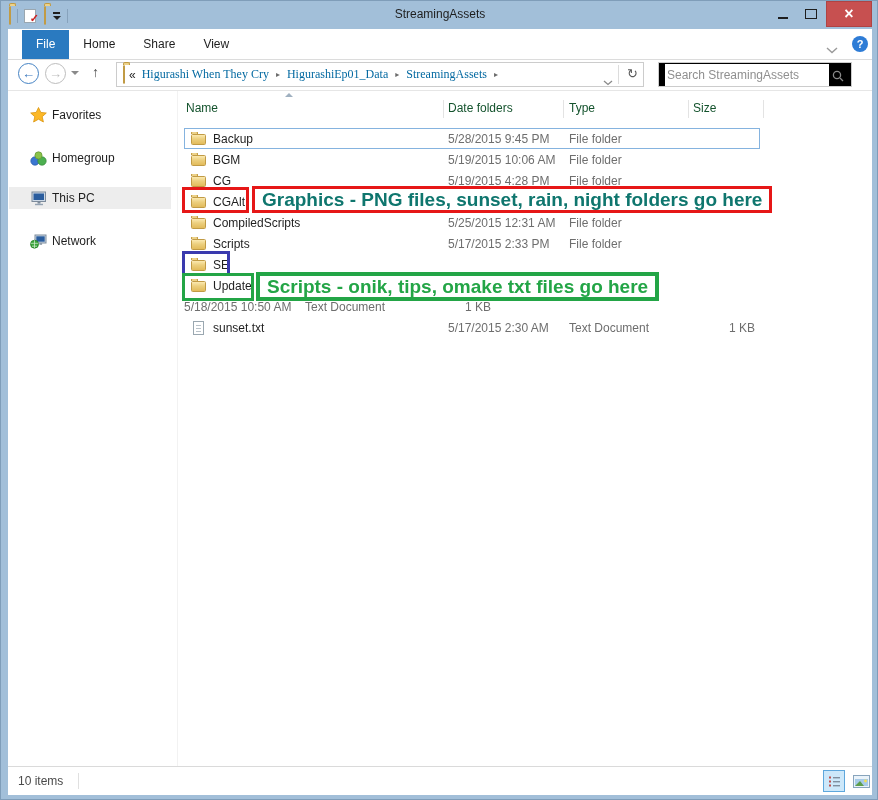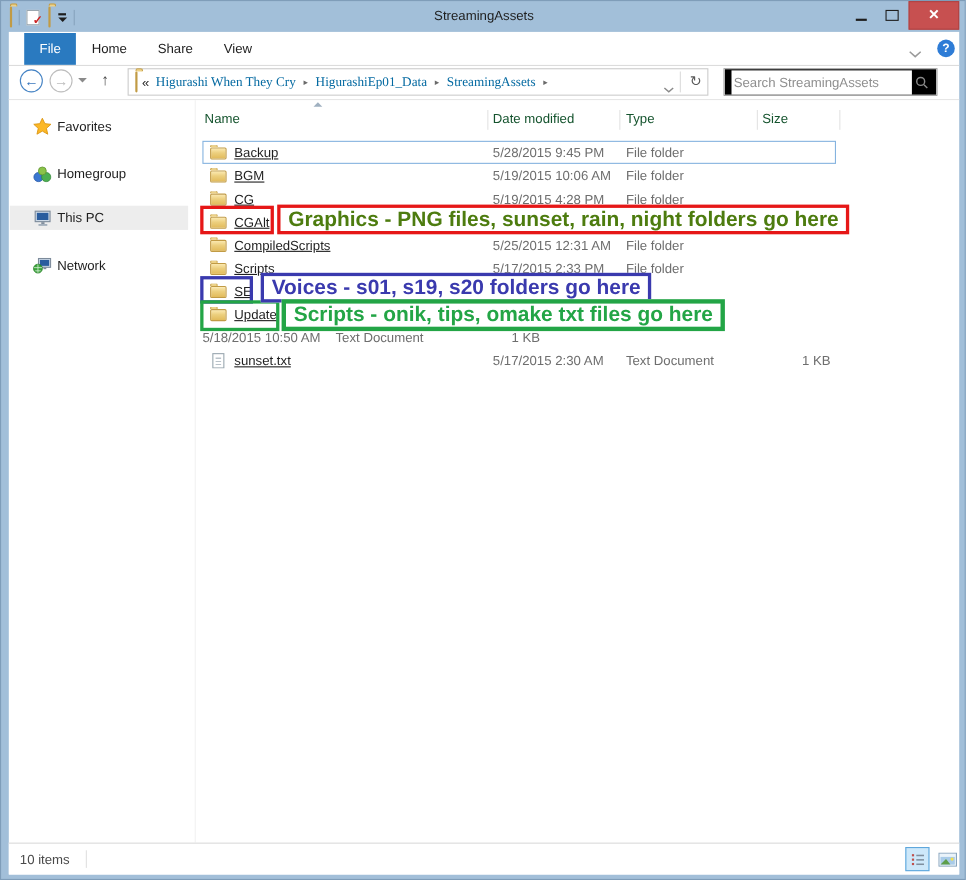--- a/index.html
+++ b/index.html
@@ -65,21 +65,21 @@
   .hdr-div{position:absolute;top:71px;width:1px;height:18px;background:#e3e3e3;}
   #sort-up{position:absolute;left:277px;top:64px;width:0;height:0;
       border-left:4px solid transparent;border-right:4px solid transparent;border-bottom:4px solid #9fb0c0;}
   
   #rows{position:absolute;left:176px;top:99px;width:576px;}
   .row{height:21px;display:flex;align-items:center;font-size:12px;}
   .row.selected{outline:1px solid #85b3df;outline-offset:-1px;}
   .cell{overflow:hidden;white-space:nowrap;}
   .c-name{width:264px;display:flex;align-items:center;color:#1f1f1f;}
   .c-name .ic{width:17px;margin-left:7px;display:flex;}
-  .c-name .nm{margin-left:5px;text-decoration:underline;}
+  .c-name .nm{margin-left:5px;}
   .c-date{width:121px;color:#6e6e6e;}
   .c-type{width:124px;color:#6e6e6e;}
   .c-size{width:62px;color:#6e6e6e;text-align:right;}
   .icon-folder{position:relative;width:15px;height:11px;margin-top:2px;
       background:linear-gradient(180deg,#fbe9b0 0%,#eccf7e 45%,#e2bb5b 100%);
       border:1px solid #c19b45;border-radius:1.5px;box-sizing:border-box;}
   .icon-folder::before{content:"";position:absolute;left:-1px;top:-4px;width:7px;height:3px;
       background:#edd288;border:1px solid #c19b45;border-bottom:0;border-radius:2px 2px 0 0;box-sizing:border-box;}
   .icon-textfile{width:11px;height:14px;background:#fff;border:1px solid #9aa7b0;box-sizing:border-box;
       position:relative;margin-left:2px;}
@@ -234,21 +234,21 @@
               <circle cx="4.5" cy="10.2" r="4" fill="#3da53d" stroke="#1e7a1e" stroke-width="0.7"></circle>
               <path d="M0.8 9.3 h7.4 M2 12.2 h5 M4.5 6.3 v7.8" stroke="#d8f0d8" stroke-width="0.7" fill="none"></path>
             </svg>
           </span>
           <span class="lbl">Network</span>
         </div>
       </div>
     <div id="pane-divider"></div>
 
     <span class="hdr" id="hdr-name">Name</span>
-    <span class="hdr" id="hdr-date">Date modified</span>
+    <span class="hdr" id="hdr-date">Date folders</span>
     <span class="hdr" id="hdr-type">Type</span>
     <span class="hdr" id="hdr-size">Size</span>
     <span id="sort-up"></span>
     <span class="hdr-div" style="left:435px;"></span>
     <span class="hdr-div" style="left:555px;"></span>
     <span class="hdr-div" style="left:680px;"></span>
     <span class="hdr-div" style="left:755px;"></span>
 
     <div id="rows">
         <div class="row selected">
@@ -353,22 +353,21 @@
           </span>
     <span class="cell c-date">5/17/2015 2:30 AM</span>
     <span class="cell c-type">Text Document</span>
     <span class="cell c-size">1 KB</span>
   </div>
       </div>
 
     <div id="outline-cgalt" class="outline-box" style="border-color: rgb(230, 23, 23);"></div>
     <div id="outline-se" class="outline-box" style="border-color: rgb(58, 58, 174);"></div>
     <div id="outline-update" class="outline-box" style="border-color: rgb(35, 165, 70);"></div>
-    <div id="ann-graphics" class="ann" style="border-color: rgb(230, 23, 23); color: #4d7c0f;">Graphics - PNG files, sunset, rain, night folders go here</div>
-    <div id="ann-voices" class="ann" style="border-color: rgb(58, 58, 174); color: rgb(58, 58, 174);">Voices - s01, s19, s20 folders go here</div>
+    <div id="ann-graphics" class="ann" style="border-color: rgb(230, 23, 23); color: #0f766e;">Graphics - PNG files, sunset, rain, night folders go here</div>
     <div id="ann-scripts" class="ann" style="border-color: rgb(35, 165, 70); color: rgb(35, 165, 70);">Scripts - onik, tips, omake txt files go here</div>
 
     <div id="statusbar">
       <span id="status-count">10 items</span>
       <span id="status-div"></span>
       <div id="btn-details" class="viewbtn">
         <svg width="13" height="12">
           <rect x="1" y="1.5" width="2" height="2" fill="#c0504d"></rect>
             <rect x="5" y="2" width="7" height="1.4" fill="#7f8f9f"></rect>
           <rect x="1" y="5.5" width="2" height="2" fill="#c0504d"></rect>

